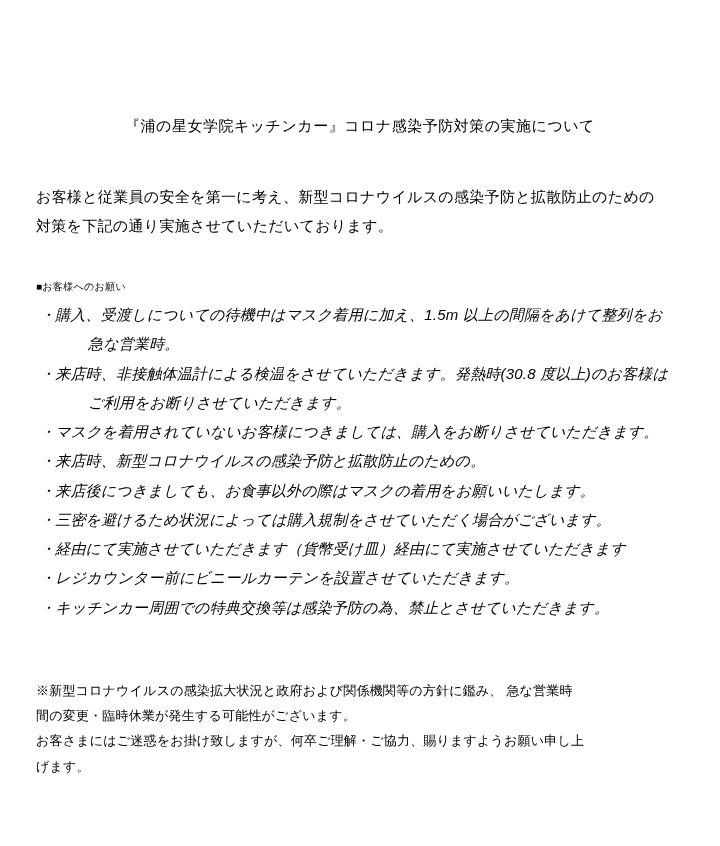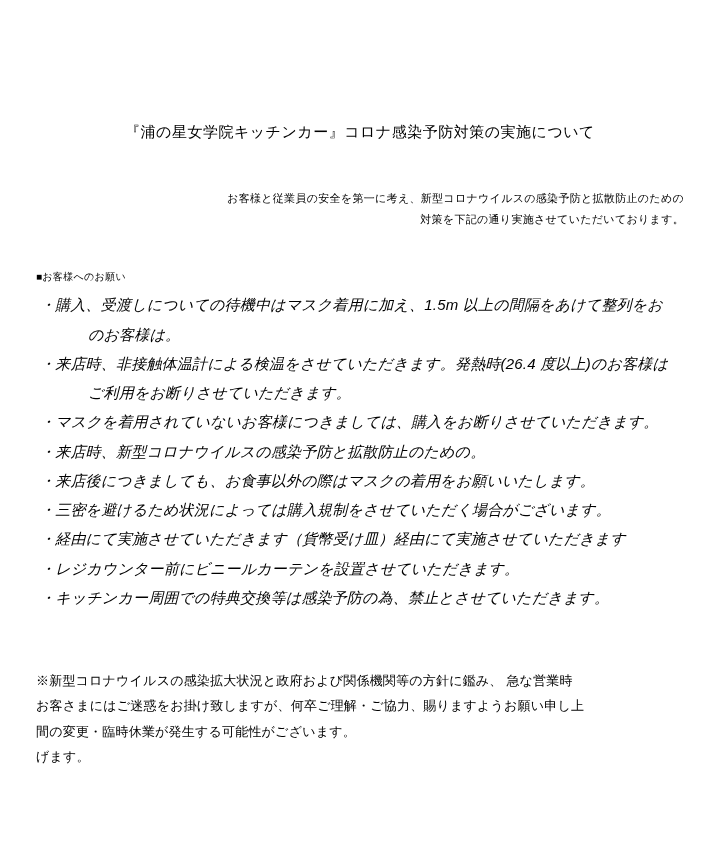--- a/index.html
+++ b/index.html
@@ -12,38 +12,37 @@
     height: 846px;
     font-family: "Liberation Sans", sans-serif;
     color: #000000;
     -webkit-font-smoothing: antialiased;
   }
   .page {
     position: relative;
     width: 720px;
     height: 846px;
     box-sizing: border-box;
-    padding: 8px 36px;
+    padding: 2px 36px;
     overflow: hidden;
   }
   .doc-title {
     text-align: center;
     font-size: 15px;
     line-height: 1.6;
     letter-spacing: 0.5px;
     margin: 0;
     padding-top: 112px;
   }
   .intro {
     margin: 0;
     padding-top: 44px;
-    font-size: 11px;
+    font-size: 15px;
     line-height: 1.95;
     letter-spacing: 0.3px;
-    text-align: right;
   }
   .intro p {
     margin: 0;
   }
   .section-heading {
     margin: 0;
     padding-top: 36px;
     font-size: 10px;
     line-height: 1.95;
     letter-spacing: 0.3px;
@@ -89,24 +88,24 @@
   <div class="intro">
     <p>お客様と従業員の安全を第一に考え、新型コロナウイルスの感染予防と拡散防止のための</p>
     <p>対策を下記の通り実施させていただいております。</p>
   </div>
 
   <div class="section-heading">■お客様へのお願い</div>
 
   <ul class="bullet-list">
     <li>
       <span>・購入、受渡しについての待機中はマスク着用に加え、1.5m 以上の間隔をあけて整列をお</span>
-      <span class="wrap-indent">のお客様は。</span>
+      <span class="wrap-indent">急な営業時。</span>
     </li>
     <li>
-      <span>・来店時、非接触体温計による検温をさせていただきます。発熱時(26.4 度以上)のお客様は</span>
+      <span>・来店時、非接触体温計による検温をさせていただきます。発熱時(30.8 度以上)のお客様は</span>
       <span class="wrap-indent">ご利用をお断りさせていただきます。</span>
     </li>
     <li>
       <span>・マスクを着用されていないお客様につきましては、購入をお断りさせていただきます。</span>
     </li>
     <li>
       <span>・来店時、新型コロナウイルスの感染予防と拡散防止のための。</span>
     </li>
     <li>
       <span>・来店後につきましても、お食事以外の際はマスクの着用をお願いいたします。</span>
@@ -120,18 +119,18 @@
     <li>
       <span>・レジカウンター前にビニールカーテンを設置させていただきます。</span>
     </li>
     <li>
       <span>・キッチンカー周囲での特典交換等は感染予防の為、禁止とさせていただきます。</span>
     </li>
   </ul>
 
   <div class="notes">
     <p>※新型コロナウイルスの感染拡大状況と政府および関係機関等の方針に鑑み、 急な営業時</p>
+    <p>間の変更・臨時休業が発生する可能性がございます。</p>
     <p>お客さまにはご迷惑をお掛け致しますが、何卒ご理解・ご協力、賜りますようお願い申し上</p>
-    <p>間の変更・臨時休業が発生する可能性がございます。</p>
     <p>げます。</p>
   </div>
 
 </div>
 
 </body></html>

